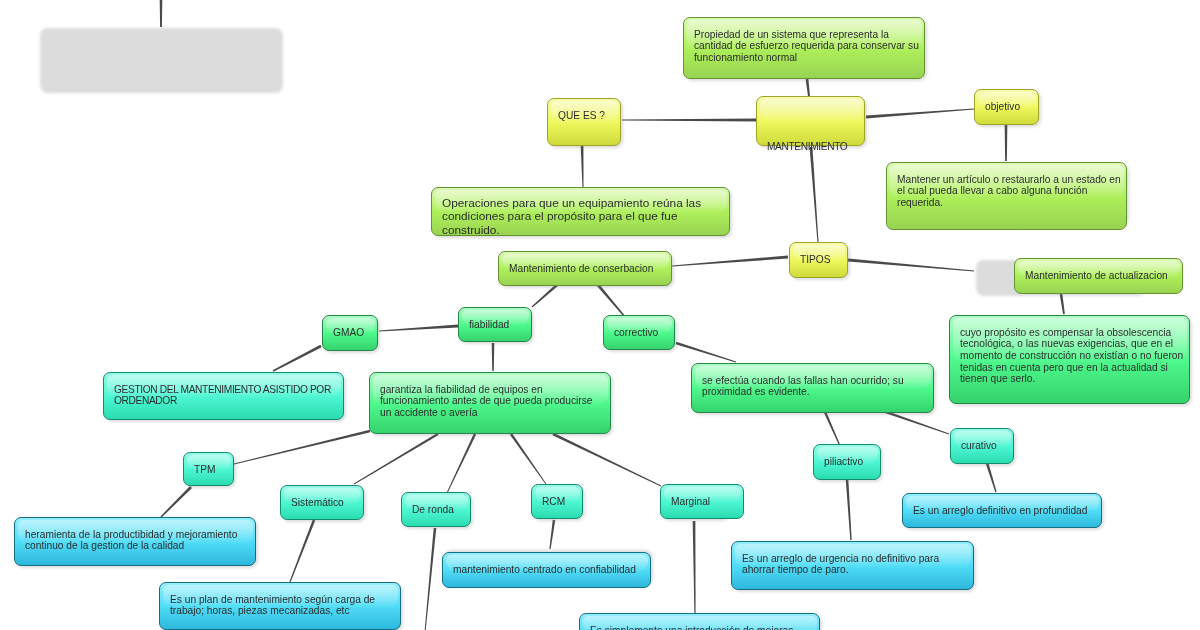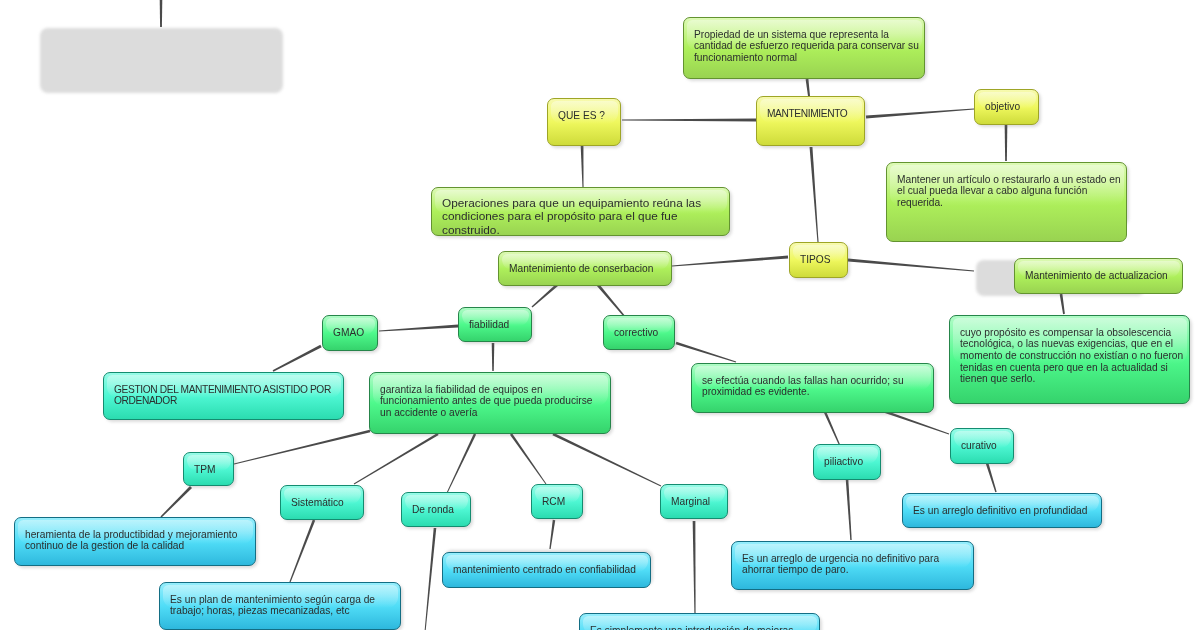--- a/index.html
+++ b/index.html
@@ -63,29 +63,29 @@
 funcionamiento normal</div>
     </div>
     <div class="shadow" style="left: 548.5px; top: 100px; width: 74px; height: 48px;"></div>
     <div class="node" style="left: 547px; top: 98px; width: 74px; height: 48px; background: linear-gradient(rgb(247, 250, 176) 0%, rgb(239, 248, 94) 50%, rgb(206, 219, 58) 100%); border-color: rgb(158, 165, 38);">
       <div class="gloss"></div>
       <div class="nodetext">QUE ES ?</div>
     </div>
     <div class="shadow" style="left: 757.5px; top: 98px; width: 109px; height: 50px;"></div>
     <div class="node" style="left: 756px; top: 96px; width: 109px; height: 50px; background: linear-gradient(rgb(247, 250, 176) 0%, rgb(239, 248, 94) 50%, rgb(206, 219, 58) 100%); border-color: rgb(158, 165, 38);">
       <div class="gloss"></div>
-      <div class="nodetext" style="letter-spacing: -0.38px;">MANTENIMIENTO</div>
+      <div class="nodetext" style="letter-spacing: -0.38px; margin-top: 33px;">MANTENIMIENTO</div>
     </div>
     <div class="shadow" style="left: 975.5px; top: 91px; width: 65px; height: 36px;"></div>
     <div class="node" style="left: 974px; top: 89px; width: 65px; height: 36px; background: linear-gradient(rgb(247, 250, 176) 0%, rgb(239, 248, 94) 50%, rgb(206, 219, 58) 100%); border-color: rgb(158, 165, 38);">
       <div class="gloss"></div>
       <div class="nodetext">objetivo</div>
     </div>
     <div class="shadow" style="left: 887.5px; top: 164px; width: 241px; height: 62px;"></div>
-    <div class="node" style="left: 886px; top: 162px; width: 241px; height: 80px; background: linear-gradient(rgb(221, 250, 182) 0%, rgb(174, 240, 91) 50%, rgb(153, 211, 81) 100%); border-color: rgb(99, 147, 48);">
+    <div class="node" style="left: 886px; top: 162px; width: 241px; height: 68px; background: linear-gradient(rgb(221, 250, 182) 0%, rgb(174, 240, 91) 50%, rgb(153, 211, 81) 100%); border-color: rgb(99, 147, 48);">
       <div class="gloss"></div>
       <div class="nodetext">Mantener un artículo o restaurarlo a un estado en
 el cual pueda llevar a cabo alguna función
 requerida.</div>
     </div>
     <div class="shadow" style="left: 432.5px; top: 189px; width: 299px; height: 49px;"></div>
     <div class="node" style="left: 431px; top: 187px; width: 299px; height: 49px; background: linear-gradient(rgb(221, 250, 182) 0%, rgb(174, 240, 91) 50%, rgb(153, 211, 81) 100%); border-color: rgb(99, 147, 48);">
       <div class="gloss"></div>
       <div class="nodetext" style="font-size: 11.8px; line-height: 13.806px; top: 8.5px;">Operaciones para que un equipamiento reúna las
 condiciones para el propósito para el que fue
@@ -173,21 +173,21 @@
     <div class="node" style="left: 401px; top: 492px; width: 70px; height: 35px; background: linear-gradient(rgb(152, 251, 231) 0%, rgb(78, 247, 211) 50%, rgb(43, 220, 176) 100%); border-color: rgb(20, 140, 112);">
       <div class="gloss"></div>
       <div class="nodetext">De ronda</div>
     </div>
     <div class="shadow" style="left: 532.5px; top: 486px; width: 52px; height: 35px;"></div>
     <div class="node" style="left: 531px; top: 484px; width: 52px; height: 35px; background: linear-gradient(rgb(152, 251, 231) 0%, rgb(78, 247, 211) 50%, rgb(43, 220, 176) 100%); border-color: rgb(20, 140, 112);">
       <div class="gloss"></div>
       <div class="nodetext">RCM</div>
     </div>
     <div class="shadow" style="left: 661.5px; top: 486px; width: 68px; height: 35px;"></div>
-    <div class="node" style="left: 660px; top: 484px; width: 68px; height: 35px; background: linear-gradient(rgb(152, 251, 231) 0%, rgb(78, 247, 211) 50%, rgb(43, 220, 176) 100%); border-color: rgb(20, 140, 112);">
+    <div class="node" style="left: 660px; top: 484px; width: 84px; height: 35px; background: linear-gradient(rgb(152, 251, 231) 0%, rgb(78, 247, 211) 50%, rgb(43, 220, 176) 100%); border-color: rgb(20, 140, 112);">
       <div class="gloss"></div>
       <div class="nodetext">Marginal</div>
     </div>
     <div class="shadow" style="left: 903.5px; top: 495px; width: 200px; height: 35px;"></div>
     <div class="node" style="left: 902px; top: 493px; width: 200px; height: 35px; background: linear-gradient(rgb(150, 238, 252) 0%, rgb(80, 221, 247) 50%, rgb(46, 184, 221) 100%); border-color: rgb(19, 110, 132);">
       <div class="gloss"></div>
       <div class="nodetext">Es un arreglo definitivo en profundidad</div>
     </div>
     <div class="shadow" style="left: 15.5px; top: 519px; width: 242px; height: 49px;"></div>
     <div class="node" style="left: 14px; top: 517px; width: 242px; height: 49px; background: linear-gradient(rgb(150, 238, 252) 0%, rgb(80, 221, 247) 50%, rgb(46, 184, 221) 100%); border-color: rgb(19, 110, 132);">

